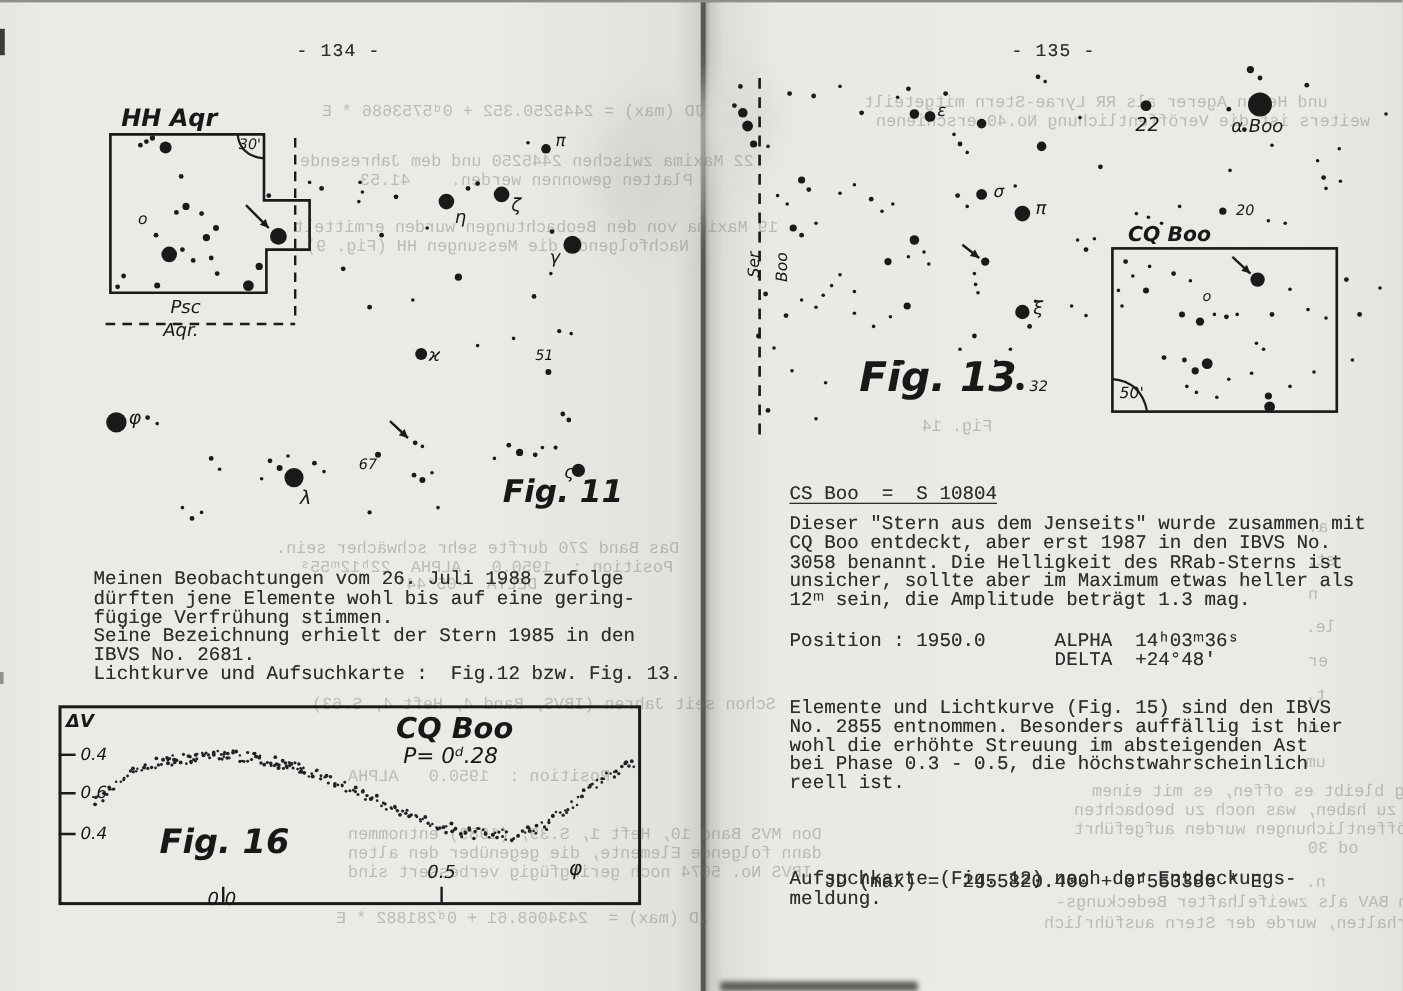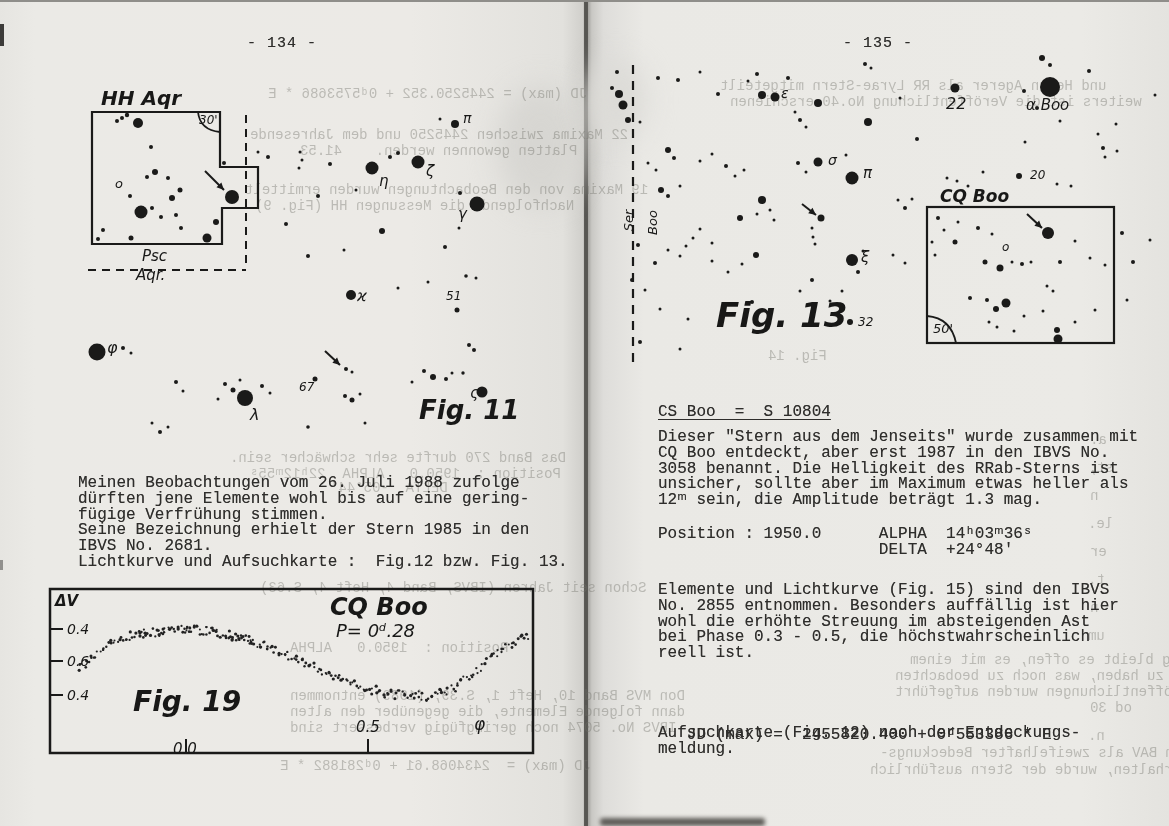--- a/index.html
+++ b/index.html
@@ -642,18 +642,18 @@
       <div class="hand" style="left: 940px; top: 188px; font-size: 17px; font-weight: bold;">CQ Boo</div>
       <div class="hand" style="left: 933px; top: 322px; font-size: 13px;">50'</div>
       <div class="hand" style="left: 1002px; top: 241px; font-size: 12px;">o</div>
       <div class="hand" style="left: 716px; top: 298px; font-size: 34px; font-weight: bold;">Fig. 13</div>
       <div class="hand" style="left: 55px; top: 594px; font-size: 15px; font-weight: bold;">ΔV</div>
       <div class="hand" style="left: 67px; top: 622px; font-size: 14px;">0.4</div>
       <div class="hand" style="left: 67px; top: 654px; font-size: 14px;">0.6</div>
       <div class="hand" style="left: 67px; top: 688px; font-size: 14px;">0.4</div>
       <div class="hand" style="left: 330px; top: 595px; font-size: 24px; font-weight: bold;">CQ Boo</div>
       <div class="hand" style="left: 336px; top: 622px; font-size: 18px;">P= 0ᵈ.28</div>
-      <div class="hand" style="left: 133px; top: 688px; font-size: 28px; font-weight: bold;">Fig. 19</div>
+      <div class="hand" style="left: 133px; top: 688px; font-size: 28px; font-weight: bold;">Fig. 16</div>
       <div class="hand" style="left: 173px; top: 722px; font-size: 15px; margin-top: 20px;">0.0</div>
       <div class="hand" style="left: 356px; top: 720px; font-size: 15px;">0.5</div>
       <div class="hand" style="left: 474px; top: 716px; font-size: 17px;">φ</div>
     </div>
 </div>
 
 </body></html>

